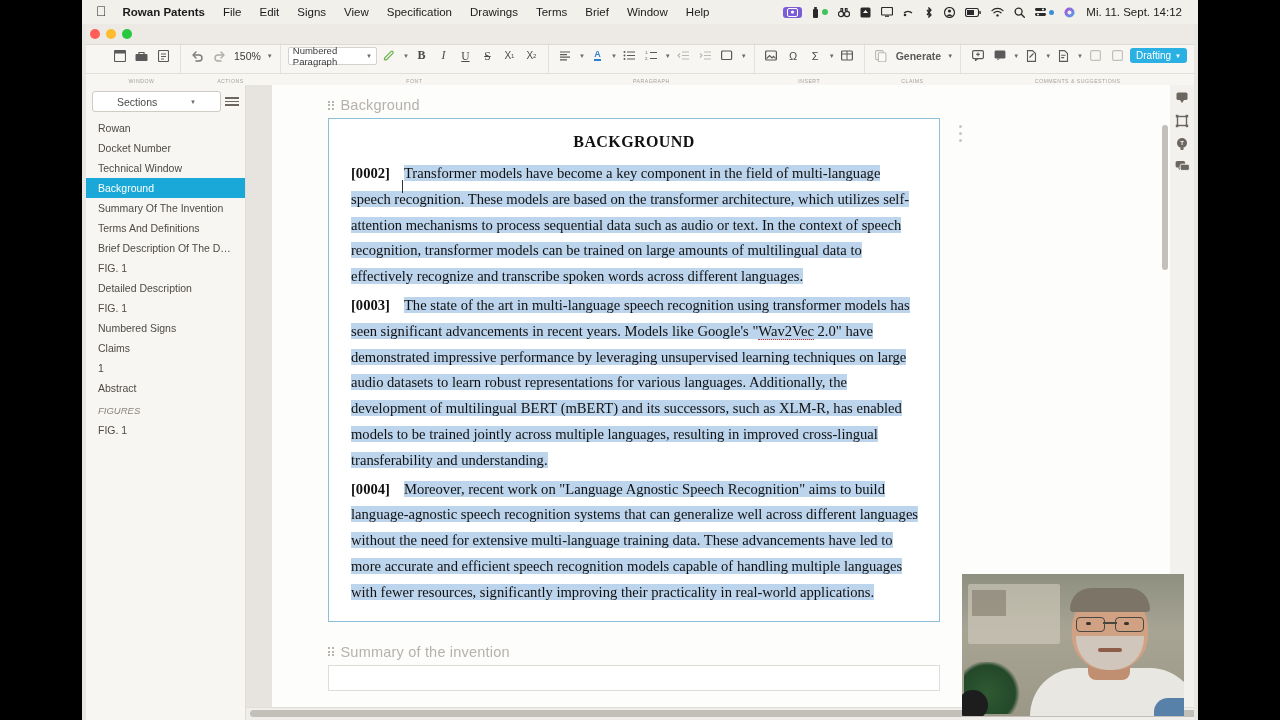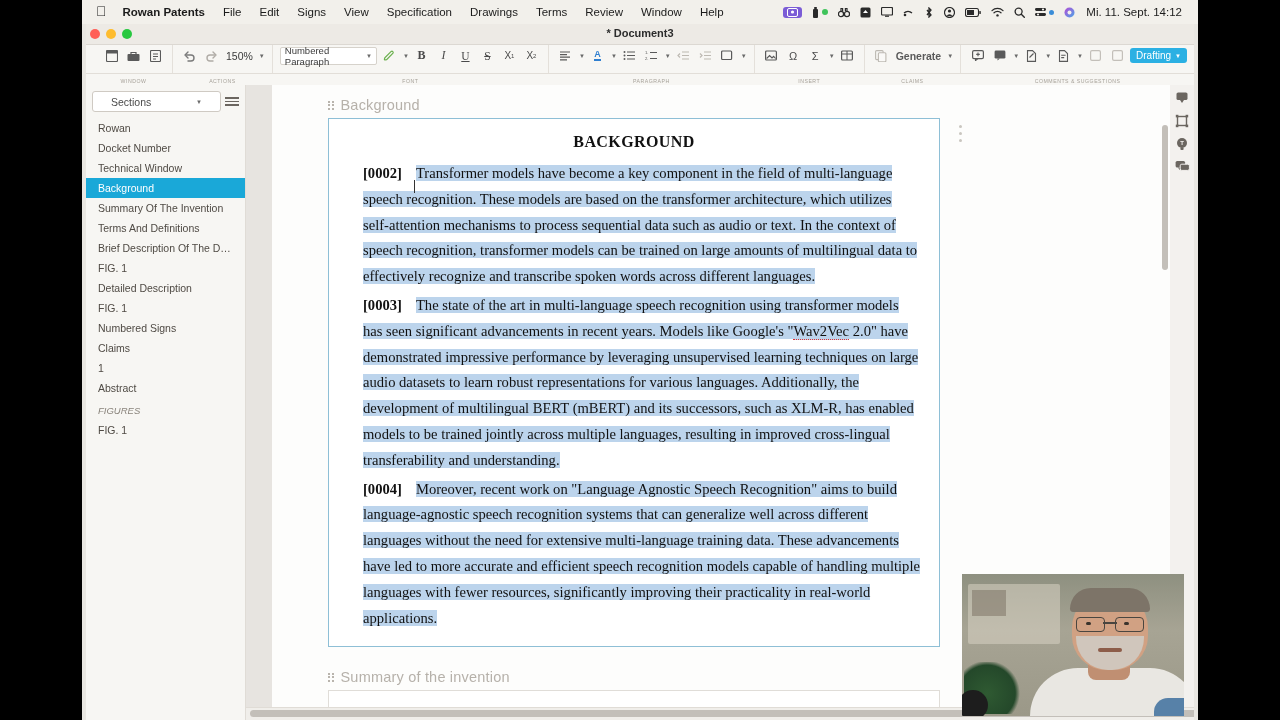--- a/index.html
+++ b/index.html
@@ -29,21 +29,21 @@
 
   
   .win{position:absolute;left:4px;top:24px;width:1108px;height:696px;background:#faf9f7;}
   .titlebar{position:relative;height:20px;background:#edeae5;border-bottom:1px solid #dcd8d2;}
   .traffic{position:absolute;left:4px;top:5px;display:flex;gap:6px;}
   .tl{width:10px;height:10px;border-radius:50%;}
   .tl.r{background:#ff5f57;}.tl.y{background:#febc2e;}.tl.g{background:#28c840;}
   .doctitle{position:absolute;left:0;right:0;top:3px;text-align:center;font-size:11px;font-weight:bold;color:#2c2c2c;}
 
   
-  .ribbon{position:relative;height:28px;background:#f7f6f3;border-bottom:1px solid #e2ded8;display:flex;align-items:stretch;padding-left:9px;}
+  .ribbon{position:relative;height:28px;background:#f7f6f3;border-bottom:1px solid #e2ded8;display:flex;align-items:stretch;padding-left:17px;}
   .rgroup{display:flex;flex-direction:column;justify-content:flex-start;padding:0 7px;border-right:1px solid #e4e0da;position:relative;}
   .rrow{display:flex;align-items:center;height:21px;gap:3px;}
   .rlabel{position:absolute;bottom:-11px;left:0;right:0;text-align:center;font-size:5.2px;letter-spacing:.5px;color:#a7a29a;text-transform:uppercase;}
   .tbtn{display:flex;align-items:center;justify-content:center;min-width:15px;height:17px;padding:0 2px;font-size:11px;color:#4a4a4a;border-radius:2px;cursor:default;}
   .tbtn svg{display:block;}
   .caret{font-size:6px;color:#6a6a6a;margin-left:1px;}
   .zoomv{font-size:10.5px;color:#3a3a3a;padding:0 2px;}
   .stylebox{display:flex;align-items:center;border:1px solid #d6d2cb;background:#fff;border-radius:2px;height:16px;padding:0 4px;font-size:9.5px;color:#3a3a3a;gap:5px;}
   .drafting{background:#2bb0e3;color:#fff;font-size:10px;border-radius:3px;padding:2px 6px;display:flex;align-items:center;gap:4px;}
   .underline-blue{border-bottom:2px solid #2f7fd0;line-height:9px;}
@@ -51,21 +51,21 @@
 
   
   .ribbon2{height:11px;background:#f7f6f3;border-bottom:1px solid #dedad3;}
 
   
   .body{position:absolute;left:0;top:61px;right:0;bottom:0;display:flex;background:#ffffff;}
 
   
   .sidebar{width:160px;background:#f7f6f3;border-right:1px solid #e0dcd6;display:flex;flex-direction:column;padding-top:6px;box-sizing:border-box;}
   .secbar{display:flex;align-items:center;gap:4px;padding:0 6px 6px 6px;}
-  .secsel{flex:1;height:19px;border:1px solid #cfcac3;background:#fff;border-radius:3px;display:flex;align-items:center;justify-content:space-between;padding:0 18px;font-size:10.5px;color:#4a4a4a;}
+  .secsel{flex:1;height:19px;border:1px solid #cfcac3;background:#fff;border-radius:3px;display:flex;align-items:center;justify-content:space-between;padding:0 24px;font-size:10.5px;color:#4a4a4a;}
   .hamb{width:14px;display:flex;flex-direction:column;gap:2px;}
   .hamb i{display:block;height:1.5px;background:#6b6660;}
   .sitem{font-size:10.5px;color:#4f4a44;padding:4px 12px;white-space:nowrap;overflow:hidden;text-overflow:ellipsis;}
   .sitem.sel{background:#1aa8d8;color:#fff;}
   .sitem.grp{font-style:italic;color:#8a847c;font-size:9.5px;padding-top:7px;}
 
   
   .canvaswrap{flex:1;position:relative;background:#eceae6;overflow:hidden;}
   .canvas{position:absolute;left:26px;top:0;right:24px;bottom:0;background:#fdfdfc;}
   .gutterL{position:absolute;left:0;top:0;width:26px;bottom:0;background:#e7e4e0;}
@@ -75,21 +75,21 @@
   .griphandle{display:grid;grid-template-columns:2px 2px;grid-template-rows:2px 2px 2px;gap:1.5px;}
   .griphandle i{background:#b9b4ad;display:block;width:2px;height:2px;}
   .sec-title{font-size:14.5px;color:#b6b1aa;letter-spacing:.2px;}
 
   .docbox{position:relative;margin:0 0 0 56px;width:612px;border:1px solid #8ebfd6;background:#fff;box-sizing:border-box;padding:14px 18px 12px 18px;}
   .docbox.empty{height:26px;border-color:#e0ddd8;padding:0;}
   .dotcol{position:absolute;left:630px;top:6px;display:flex;flex-direction:column;gap:4px;}
   .dotcol i{width:3px;height:3px;background:#cac6c0;border-radius:50%;display:block;}
 
   .doc-h1{text-align:center;font-family:"Liberation Serif", serif;font-size:16px;color:#111;margin:0 0 10px 0;letter-spacing:.4px;}
-  .para{font-family:"Liberation Serif", serif;font-size:14.6px;line-height:25.8px;color:#111;margin:0 0 3px 16px;text-align:left;}
+  .para{font-family:"Liberation Serif", serif;font-size:14.6px;line-height:25.8px;color:#111;margin:0 0 3px 4px;text-align:left;}
   .pnum{font-weight:bold;margin-right:14px;}
   .hl{background:#bcd4ec;box-decoration-break:clone;-webkit-box-decoration-break:clone;}
   .misspell{border-bottom:1.5px dotted #d33;}
   .caret-i{display:inline-block;width:0;position:relative;}
   .caret-i::after{content:"";position:absolute;left:-2px;top:2px;width:1px;height:13px;background:#333;}
 
   
   .rail{position:absolute;right:0;top:0;width:24px;background:#f3f1ee;height:100%;display:flex;flex-direction:column;align-items:center;padding-top:6px;gap:9px;}
   .railicon{color:#6b6660;display:flex;align-items:center;justify-content:center;}
 
@@ -130,21 +130,21 @@
     <div class="menubar">
       <span class="apple"></span>
       <span class="mi brand">Rowan Patents</span>
       <span class="mi">File</span>
       <span class="mi">Edit</span>
       <span class="mi">Signs</span>
       <span class="mi">View</span>
       <span class="mi">Specification</span>
       <span class="mi">Drawings</span>
       <span class="mi">Terms</span>
-      <span class="mi">Review</span>
+      <span class="mi">Brief</span>
       <span class="mi">Window</span>
       <span class="mi">Help</span>
       <span class="spacer"></span>
 
       <span class="ri">
         <span class="badge-purple">
             <svg width="11" height="9" viewBox="0 0 11 9">
               <rect x="0.5" y="0.5" width="10" height="8" rx="1.5" fill="none" stroke="#fff"></rect>
               <circle cx="5.5" cy="4" r="1.6" fill="#fff"></circle>
             </svg>
@@ -238,21 +238,20 @@
     </div>
 
     <div class="win">
 
       <div class="titlebar">
         <div class="traffic">
           <span class="tl r"></span>
           <span class="tl y"></span>
           <span class="tl g"></span>
         </div>
-        <div class="doctitle">* Document3</div>
       </div>
 
       <div class="ribbon">
 
         <div class="rgroup">
           <div class="rrow">
             <span class="tbtn">
                 <svg width="12" height="12" viewBox="0 0 12 12">
                   <rect x="0.5" y="0.5" width="11" height="11" rx="1" fill="none" stroke="#5a5a5a" stroke-width="1.1"></rect>
                   <rect x="0.5" y="0.5" width="11" height="3" fill="#5a5a5a"></rect>

